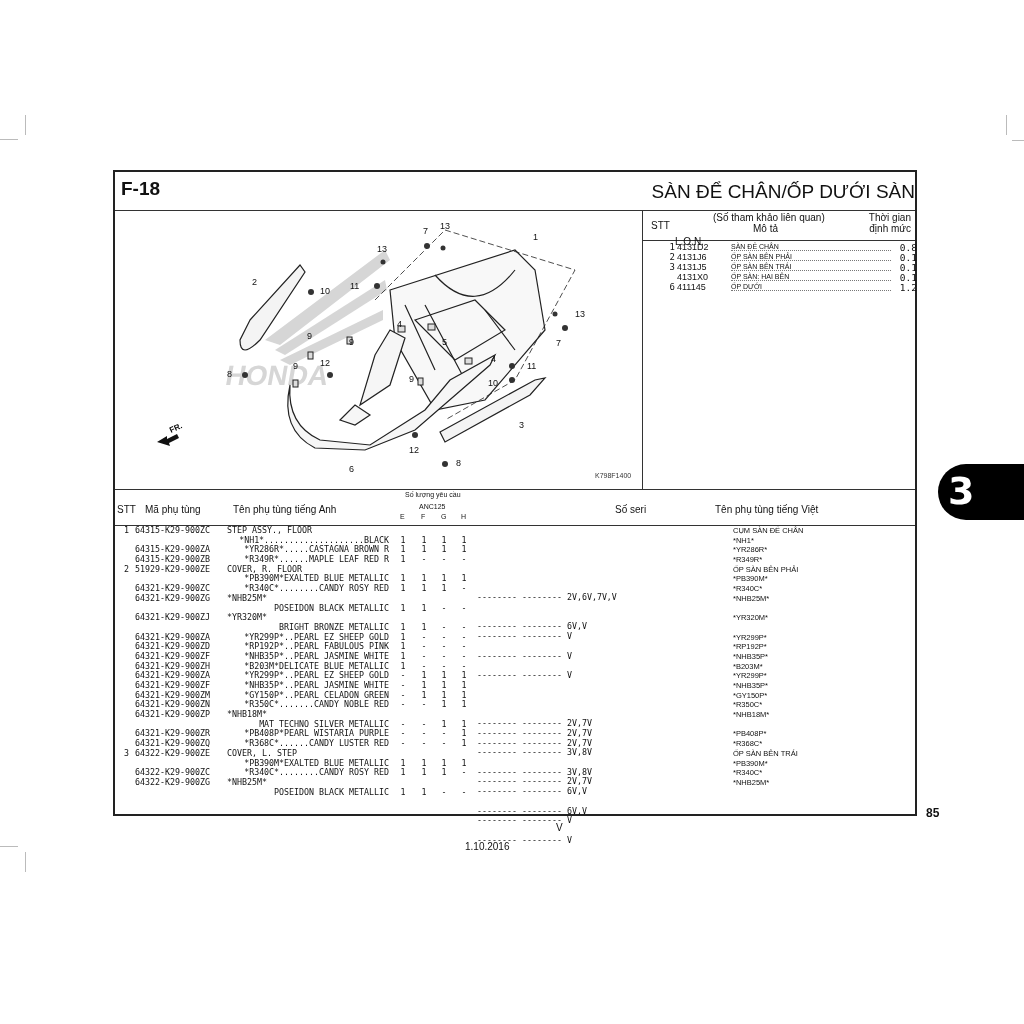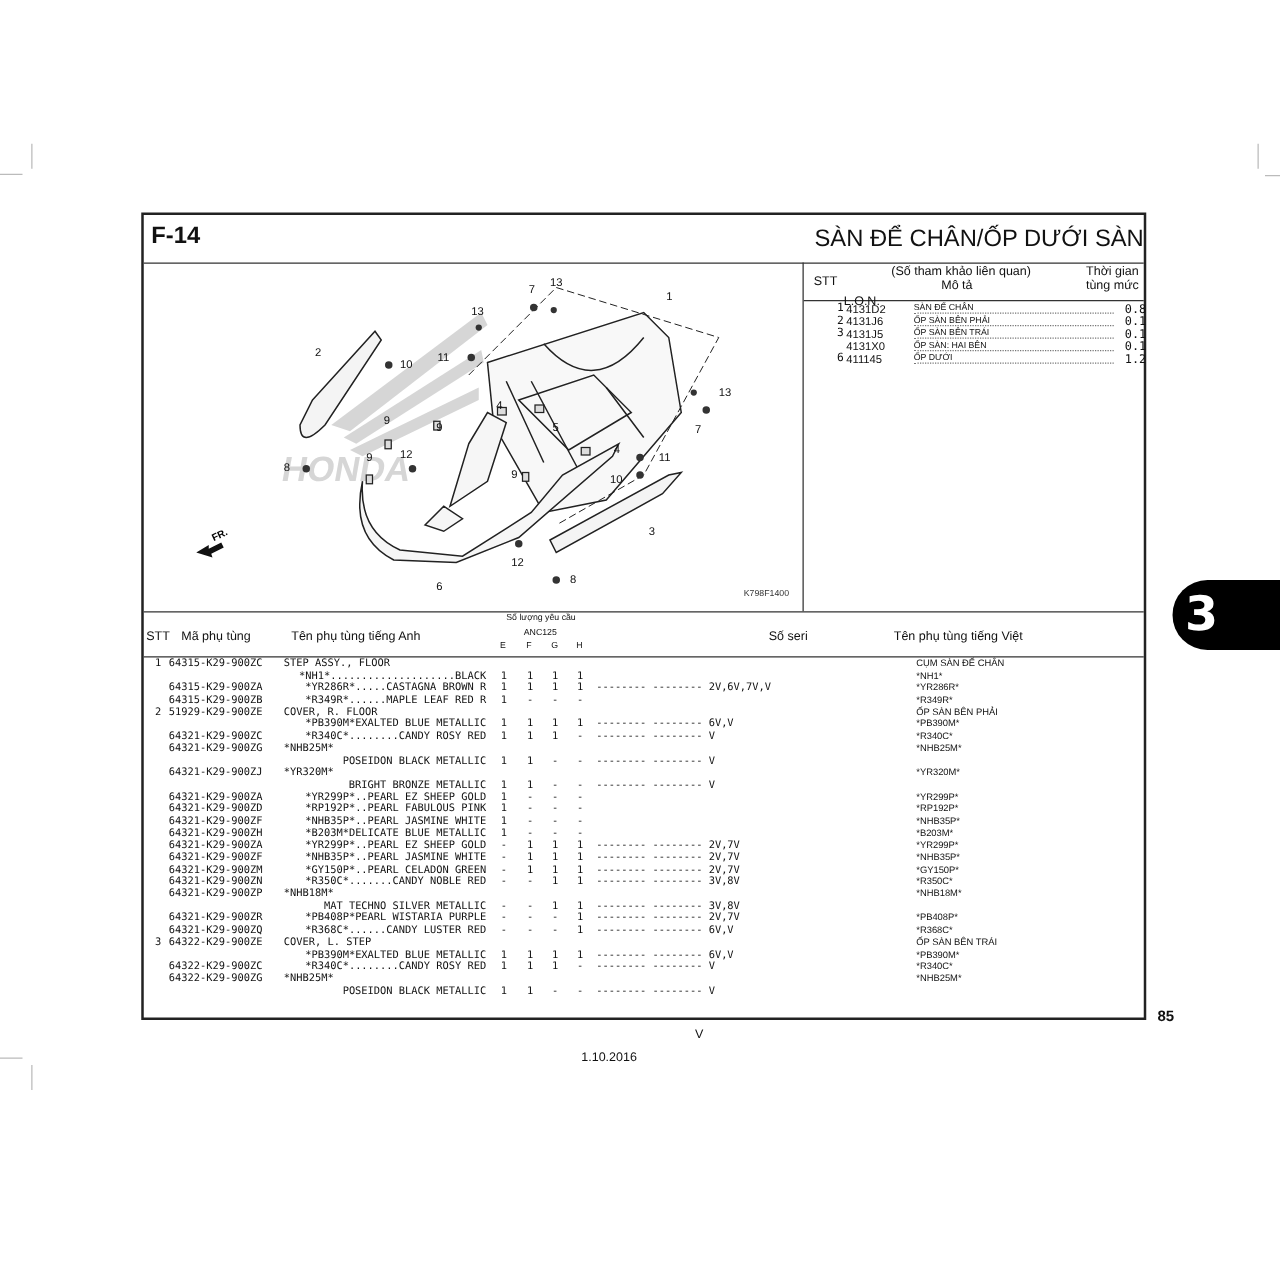--- a/index.html
+++ b/index.html
@@ -24,42 +24,42 @@
   .parts-head{position:absolute;left:0;right:0;top:317px;height:35px;border-top:1.5px solid #333;border-bottom:1.5px solid #333;font-size:10px;}
   .parts-head span{position:absolute;}
   .parts{position:absolute;left:0;right:0;top:354px;}
   .prow{position:relative;height:9.7px;font-family:"DejaVu Sans Mono",monospace;font-size:8.3px;line-height:9.7px;white-space:pre;}
   .prow span{position:absolute;top:0;}
   .c-stt{left:6px;width:8px;text-align:right;}
   .c-code{left:20px;text-align:center;}
   .c-name{left:112px;}
   .c-name.r{left:112px;width:160px;text-align:right;}
   .c-q{width:10px;text-align:center;}
-  .c-serial{left:362px;}
+  .c-serial{left:362px;margin-top:48px;}
   .c-vn{left:618px;font-family:"Liberation Sans",sans-serif;font-size:7.5px;}
   .page-num{position:absolute;left:926px;top:806px;font-size:12px;font-weight:bold;}
   .footer-date{position:absolute;left:465px;top:822px;font-size:10px;margin-top:19px;}
   .footer-v{position:absolute;left:556px;top:822px;font-size:10px;}
   .chapter-tab{position:absolute;left:938px;top:464px;width:86px;height:56px;background:#000;border-radius:28px 0 0 28px;}
   .chapter-tab span{position:absolute;left:10px;top:5px;color:#fff;font-size:38px;font-weight:bold;font-family:"DejaVu Sans",sans-serif;}
   .callout{font-family:"Liberation Sans",sans-serif;font-size:9px;fill:#111;}
 </style>
 </head>
 <body>
 
 <div class="crop" style="left:0;top:139px;width:18px;height:1px;"></div>
 <div class="crop" style="left:25px;top:115px;width:1px;height:20px;"></div>
 <div class="crop" style="left:0;top:846px;width:18px;height:1px;"></div>
 <div class="crop" style="left:25px;top:852px;width:1px;height:20px;"></div>
 <div class="crop" style="left:1006px;top:115px;width:1px;height:20px;"></div>
 <div class="crop" style="left:1012px;top:140px;width:12px;height:1px;"></div>
 
 <div class="frame">
   <div class="title-bar">
-    <span class="fig-id">F-14</span>
+    <span class="fig-id">F-18</span>
     <span class="fig-title">SÀN ĐỂ CHÂN/ỐP DƯỚI SÀN</span>
   </div>
 
   <div class="diagram">
     <svg width="527" height="279" viewBox="0 0 527 279">
 
       <g fill="#ccc" opacity="0.8">
         <path d="M150 130 L270 40 L275 50 L165 135 Z"></path>
         <path d="M160 140 L270 70 L272 80 L170 145 Z"></path>
         <path d="M165 150 L268 100 L268 110 L175 155 Z"></path>
@@ -146,21 +146,21 @@
     <span class="diag-code">K798F1400</span>
   </div>
 
   <div class="lon-panel">
     <div class="lon-head">
       <span style="left:8px;top:10px;">STT</span>
       <span style="left:32px;top:10px;margin-top:16px;">L.O.N.</span>
       <span style="left:70px;top:2px;">(Số tham khảo liên quan)</span>
       <span style="left:110px;top:13px;">Mô tả</span>
       <span style="right:4px;top:2px;">Thời gian</span>
-      <span style="right:4px;top:13px;">tùng mức</span>
+      <span style="right:4px;top:13px;">định mức</span>
     </div>
     <div class="lon-rows">
       <div class="lon-row">
           <span class="stt">1</span>
           <span class="lon">4131D2</span>
           <span class="desc">SÀN ĐỂ CHÂN</span>
           <span class="time">0.8</span>
         </div>
       <div class="lon-row">
           <span class="stt">2</span>

